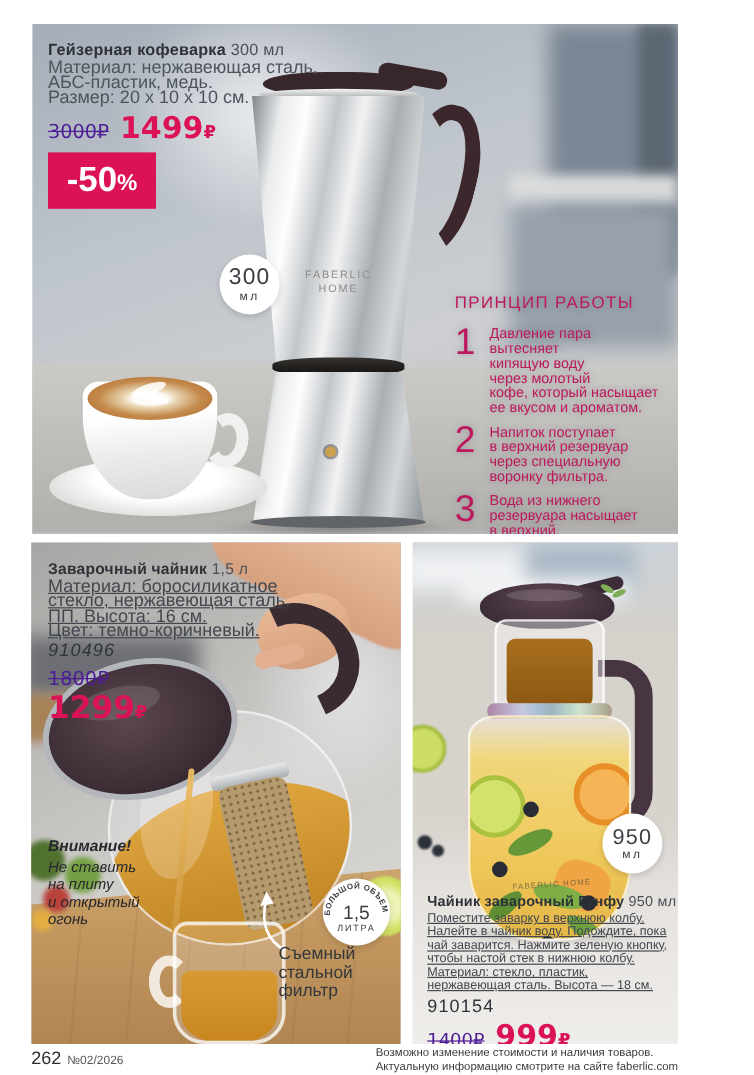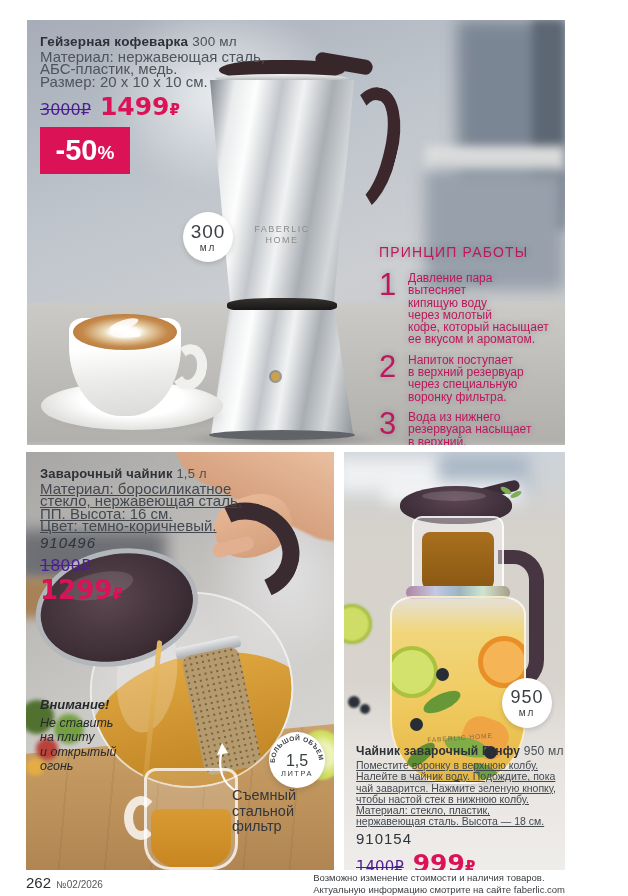--- a/index.html
+++ b/index.html
@@ -292,21 +292,21 @@
       <span class="v" style="font-size:18px;">950</span>
       <span class="u">мл</span>
     </div>
 
     <div class="info dark" style="left:12px;top:292px;width:205px;">
       <div class="p-title" style="font-size:12px;white-space:nowrap;">
         <span>Чайник заварочный Гунфу</span>
         <span class="vol">950 мл</span>
       </div>
       <div style="margin-top:2px;">
-        <div class="d-line" style="font-size:10.5px;line-height:11.3px;">Поместите воронку в верхнюю колбу.</div>
+        <div class="d-line" style="font-size:10.5px;line-height:11.3px;">Поместите заварку в верхнюю колбу.</div>
         <div class="d-line" style="font-size:10.5px;line-height:11.3px;">Налейте в чайник воду. Подождите, пока</div>
         <div class="d-line" style="font-size:10.5px;line-height:11.3px;">чай заварится. Нажмите зеленую кнопку,</div>
         <div class="d-line" style="font-size:10.5px;line-height:11.3px;">чтобы настой стек в нижнюю колбу.</div>
         <div class="d-line" style="font-size:10.5px;line-height:11.3px;">Материал: стекло, пластик,</div>
         <div class="d-line" style="font-size:10.5px;line-height:11.3px;">нержавеющая сталь. Высота — 18 см.</div>
       </div>
       <div class="article" style="margin-top:2px;">910154</div>
       <div class="price-row" style="margin-top:4px;">
         <span class="old" style="font-size:15px;">1400₽</span>
         <span class="new"><span>999</span><span class="cur">₽</span></span>

